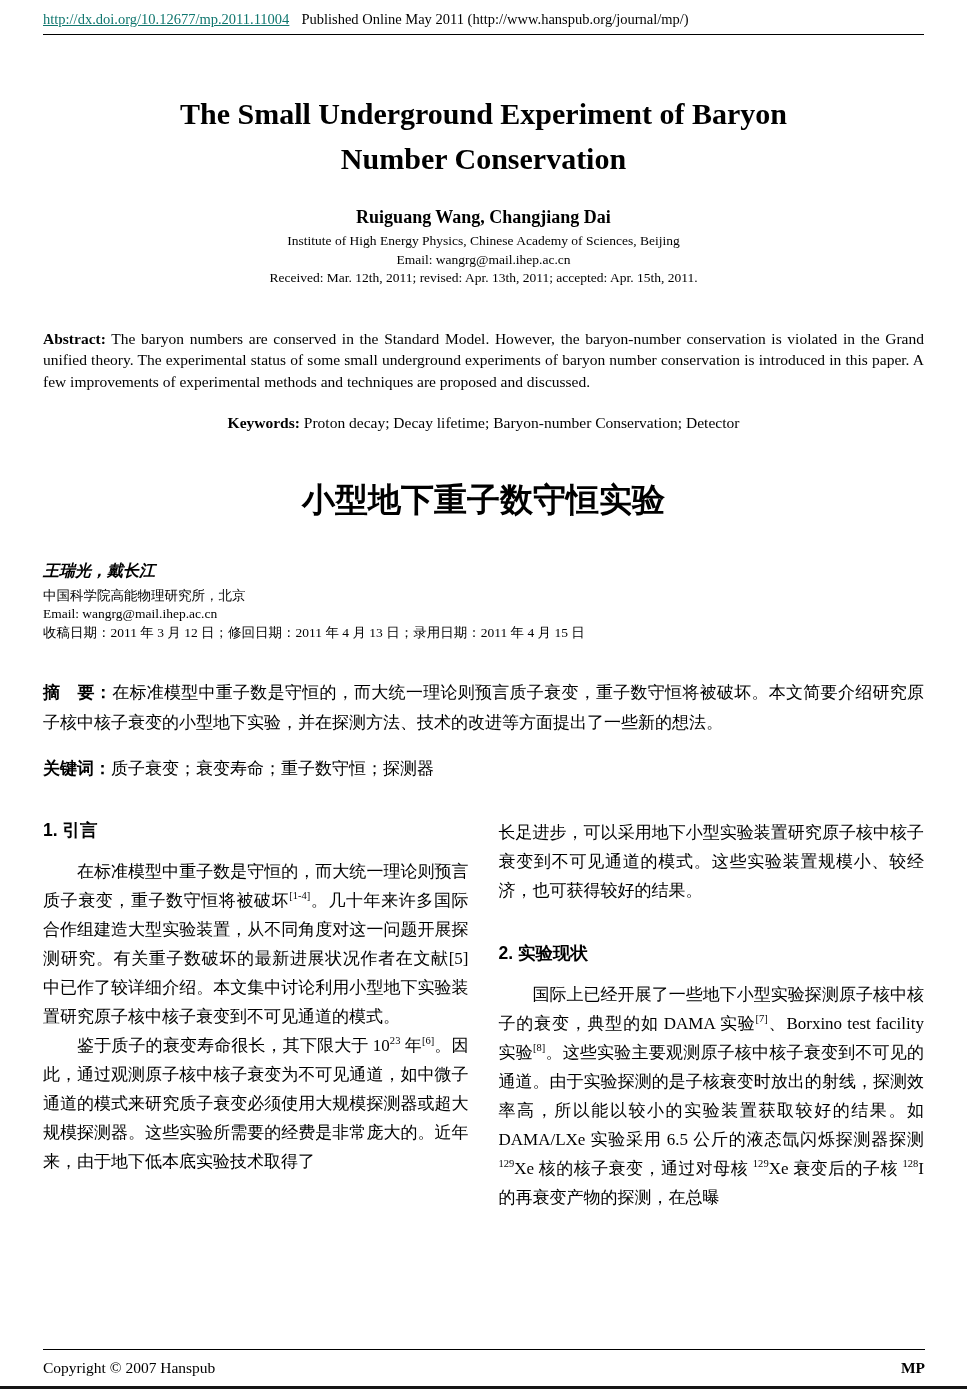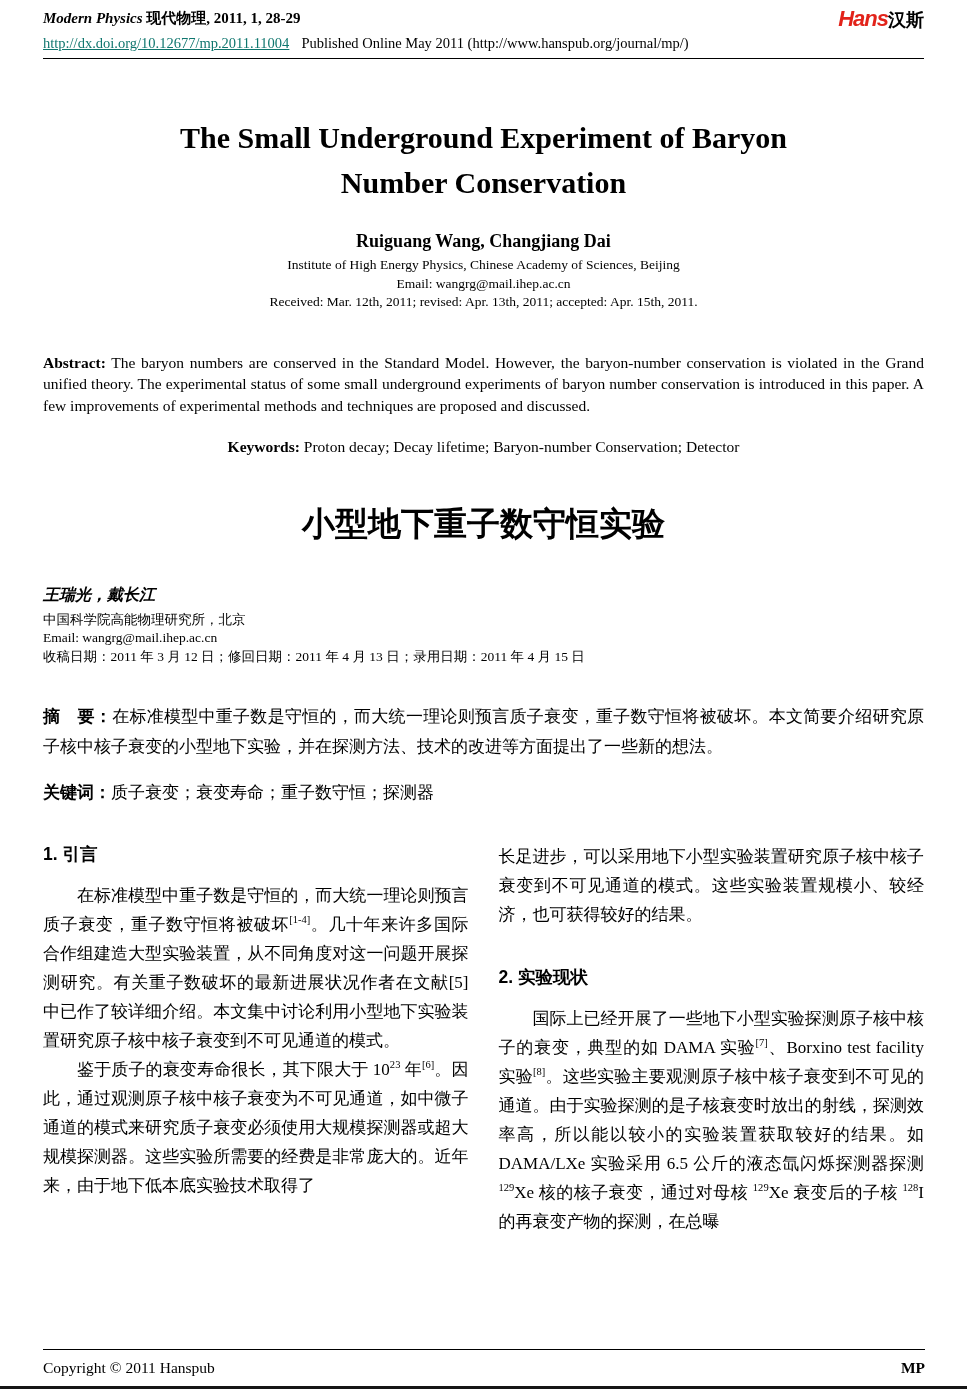--- a/index.html
+++ b/index.html
@@ -119,29 +119,20 @@
     height: 3px;
     background: #151515;
   }
 </style>
 </head>
 <body>
 
 <div class="page">
 
   <div class="header">
-    <div class="header-top">
-      <div class="journal-line">
-        <span class="journal-name">Modern Physics</span>
-        <span class="journal-issue">现代物理, 2011, 1, 28-29</span>
-      </div>
-      <div class="logo">
-        <span class="logo-hans">Hans</span><span class="logo-cn">汉斯</span>
-      </div>
-    </div>
     <div class="header-sub">
       <a class="doi-link">http://dx.doi.org/10.12677/mp.2011.11004</a><span class="published">Published Online May 2011 (http://www.hanspub.org/journal/mp/)</span>
     </div>
     <div class="header-rule"></div>
   </div>
 
   <h1 class="title-en">
     <span>The Small Underground Experiment of Baryon</span><br>
     <span>Number Conservation</span>
   </h1>
@@ -177,18 +168,18 @@
       <p class="body indent"><span>鉴于质子的衰变寿命很长，其下限大于 10</span><sup>23</sup><span> 年</span><sup>[6]</sup><span>。因此，通过观测原子核中核子衰变为不可见通道，如中微子通道的模式来研究质子衰变必须使用大规模探测器或超大规模探测器。这些实验所需要的经费是非常庞大的。近年来，由于地下低本底实验技术取得了</span></p>
     </div>
     <div class="col">
       <p class="body"><span>长足进步，可以采用地下小型实验装置研究原子核中核子衰变到不可见通道的模式。这些实验装置规模小、较经济，也可获得较好的结果。</span></p>
       <h3 class="sec sec2">2. 实验现状</h3>
       <p class="body indent"><span>国际上已经开展了一些地下小型实验探测原子核中核子的衰变，典型的如 DAMA 实验</span><sup>[7]</sup><span>、Borxino test facility 实验</span><sup>[8]</sup><span>。这些实验主要观测原子核中核子衰变到不可见的通道。由于实验探测的是子核衰变时放出的射线，探测效率高，所以能以较小的实验装置获取较好的结果。如 DAMA/LXe 实验采用 6.5 公斤的液态氙闪烁探测器探测 </span><sup>129</sup><span>Xe 核的核子衰变，通过对母核 </span><sup>129</sup><span>Xe 衰变后的子核 </span><sup>128</sup><span>I 的再衰变产物的探测，在总曝</span></p>
     </div>
   </div>
 
   <div class="footer">
-    <span>Copyright © 2011 Hanspub</span>
+    <span>Copyright © 2007 Hanspub</span>
     <span class="abbrev">MP</span>
   </div>
   <div class="bottom-bar"></div>
 
 </div>
 
 </body></html>

